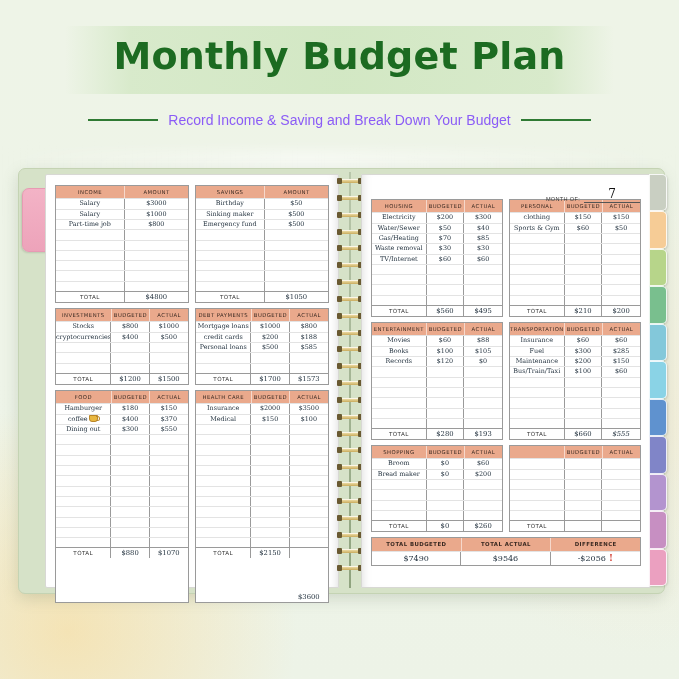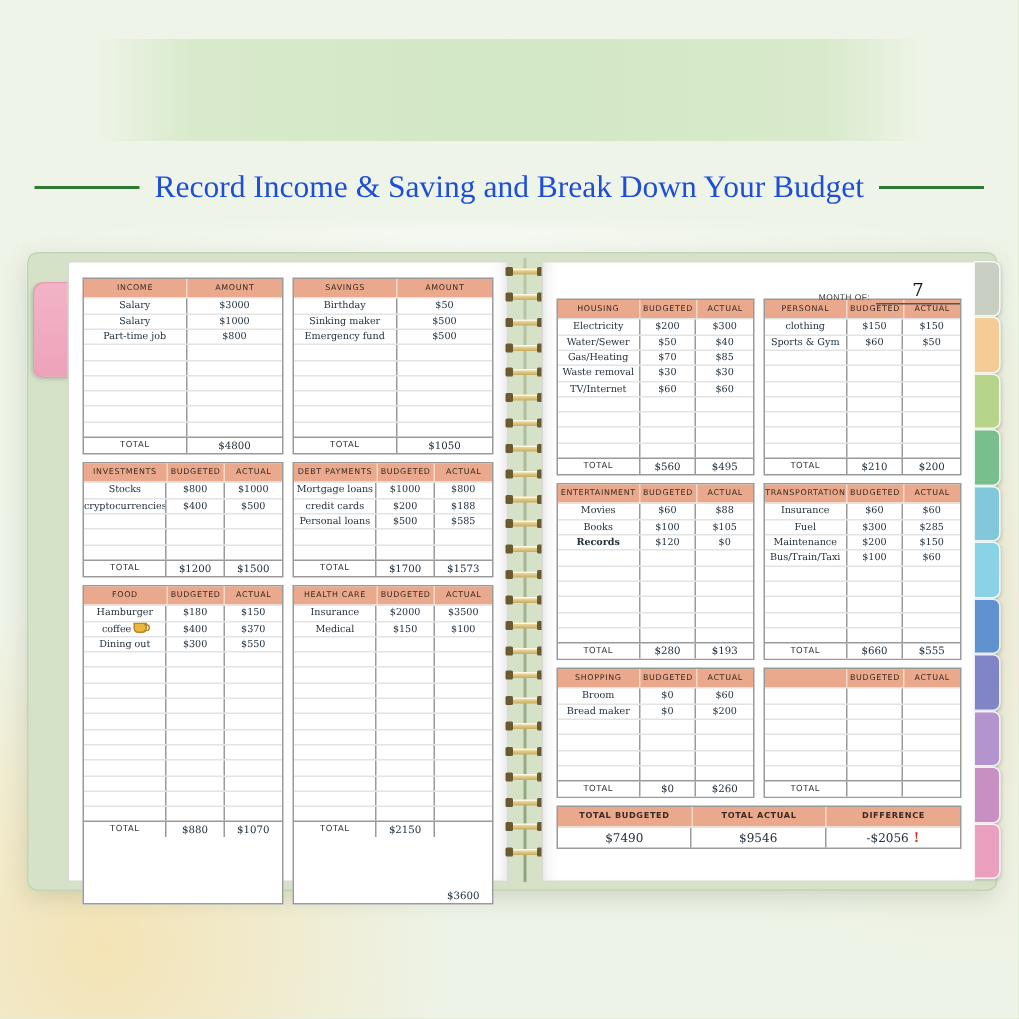--- a/index.html
+++ b/index.html
@@ -22,21 +22,21 @@
   
   .hdr{position:absolute;left:0;right:0;top:0;height:152px;}
   .hdr-band{position:absolute;left:65px;right:65px;top:26px;height:68px;
     background:linear-gradient(90deg,rgba(216,234,203,0) 0%,rgba(212,232,198,.85) 12%,rgba(209,231,194,.95) 50%,rgba(212,232,198,.85) 88%,rgba(216,234,203,0) 100%);
     border-radius:4px;}
   .title{position:absolute;left:0;right:0;top:34px;text-align:center;
     font-size:38px;font-weight:bold;color:#1c6b21;letter-spacing:.2px;
     font-family:"DejaVu Sans",sans-serif;}
   .sub-wrap{position:absolute;left:0;right:0;top:112px;display:flex;align-items:center;justify-content:center;gap:10px;}
   .sub-rule{height:2px;width:70px;background:#2f7a33;}
-  .subtitle{font-size:21px;color:#1d4ed8;font-family:Liberation Serif, serif;white-space:nowrap;}
+  .subtitle{font-size:14px;color:#8b5cf6;font-family:Liberation Sans, sans-serif;white-space:nowrap;}
   
   .book{position:absolute;left:18px;top:168px;width:645px;height:424px;}
   .book-shadow{position:absolute;inset:0;border-radius:6px;
     box-shadow:0 6px 16px rgba(90,110,80,.22);}
   .cover{position:absolute;left:0;top:0;width:645px;height:424px;border-radius:7px;
     background:#d6e2c8;border:1px solid #c4d3b3;}
   .page{position:absolute;top:6px;height:412px;background:#ffffff;border:1px solid #d8d8d4;}
   .page.left{left:27px;width:292px;border-radius:2px 0 0 2px;
     box-shadow:inset -8px 0 12px -10px rgba(0,0,0,.22);}
   .page.right{left:343px;width:288px;border-radius:0 2px 2px 0;
@@ -97,20 +97,21 @@
   .bang{color:#d23a2e;font-weight:bold;font-size:9px;}
 </style>
 </head>
 <body>
 
 <div class="bg-wash"></div>
 <div class="bg-sheen"></div>
 
 <div class="hdr">
   <div class="hdr-band"></div>
+  <div class="title">Monthly Budget Plan</div>
   <div class="sub-wrap">
     <div class="sub-rule"></div>
     <div class="subtitle">Record Income &amp; Saving and Break Down Your Budget</div>
     <div class="sub-rule"></div>
   </div>
 </div>
 
 <div class="book">
   <div class="book-shadow"></div>
   <div class="cover"></div>
@@ -716,21 +717,21 @@
               <div class="c " style="width: 42%; height: 9.3px; line-height: 9.3px;">Movies</div>
               <div class="c " style="width: 29%; height: 9.3px; line-height: 9.3px;">$60</div>
               <div class="c " style="width: 29%; height: 9.3px; line-height: 9.3px;">$88</div>
             </div>
             <div class="row">
               <div class="c green" style="width: 42%; height: 9.3px; line-height: 9.3px;">Books</div>
               <div class="c " style="width: 29%; height: 9.3px; line-height: 9.3px;">$100</div>
               <div class="c " style="width: 29%; height: 9.3px; line-height: 9.3px;">$105</div>
             </div>
             <div class="row">
-              <div class="c " style="width: 42%; height: 9.3px; line-height: 9.3px; font-weight: bold;">Records</div>
+              <div class="c " style="width: 42%; height: 9.3px; line-height: 9.3px;">Records</div>
               <div class="c " style="width: 29%; height: 9.3px; line-height: 9.3px;">$120</div>
               <div class="c " style="width: 29%; height: 9.3px; line-height: 9.3px;">$0</div>
             </div>
             <div class="row">
               <div class="c " style="width: 42%; height: 9.3px; line-height: 9.3px;"></div>
               <div class="c " style="width: 29%; height: 9.3px; line-height: 9.3px;"></div>
               <div class="c " style="width: 29%; height: 9.3px; line-height: 9.3px;"></div>
             </div>
             <div class="row">
               <div class="c " style="width: 42%; height: 9.3px; line-height: 9.3px;"></div>
@@ -810,21 +811,21 @@
               <div class="c " style="width: 29%; height: 9.3px; line-height: 9.3px;"></div>
             </div>
             <div class="row">
               <div class="c " style="width: 42%; height: 9.3px; line-height: 9.3px;"></div>
               <div class="c " style="width: 29%; height: 9.3px; line-height: 9.3px;"></div>
               <div class="c " style="width: 29%; height: 9.3px; line-height: 9.3px;"></div>
             </div>
             <div class="row total">
               <div class="c " style="width: 42%;">TOTAL</div>
               <div class="c  num" style="width: 29%;">$660</div>
-              <div class="c  num" style="width: 29%;">$555</div>
+              <div class="c  num" style="width: 29%; font-style: italic;">$555</div>
             </div>
           </div>
         </div>
       <div class="grid2" id="right-r3" style="margin-top:5px">
           <div class="tbl" style="flex: 1 1 0%;">
             <div class="hrow">
               <div class="c" style="width: 42%;">SHOPPING</div>
               <div class="c" style="width: 29%;">BUDGETED</div>
               <div class="c" style="width: 29%;">ACTUAL</div>
             </div>

